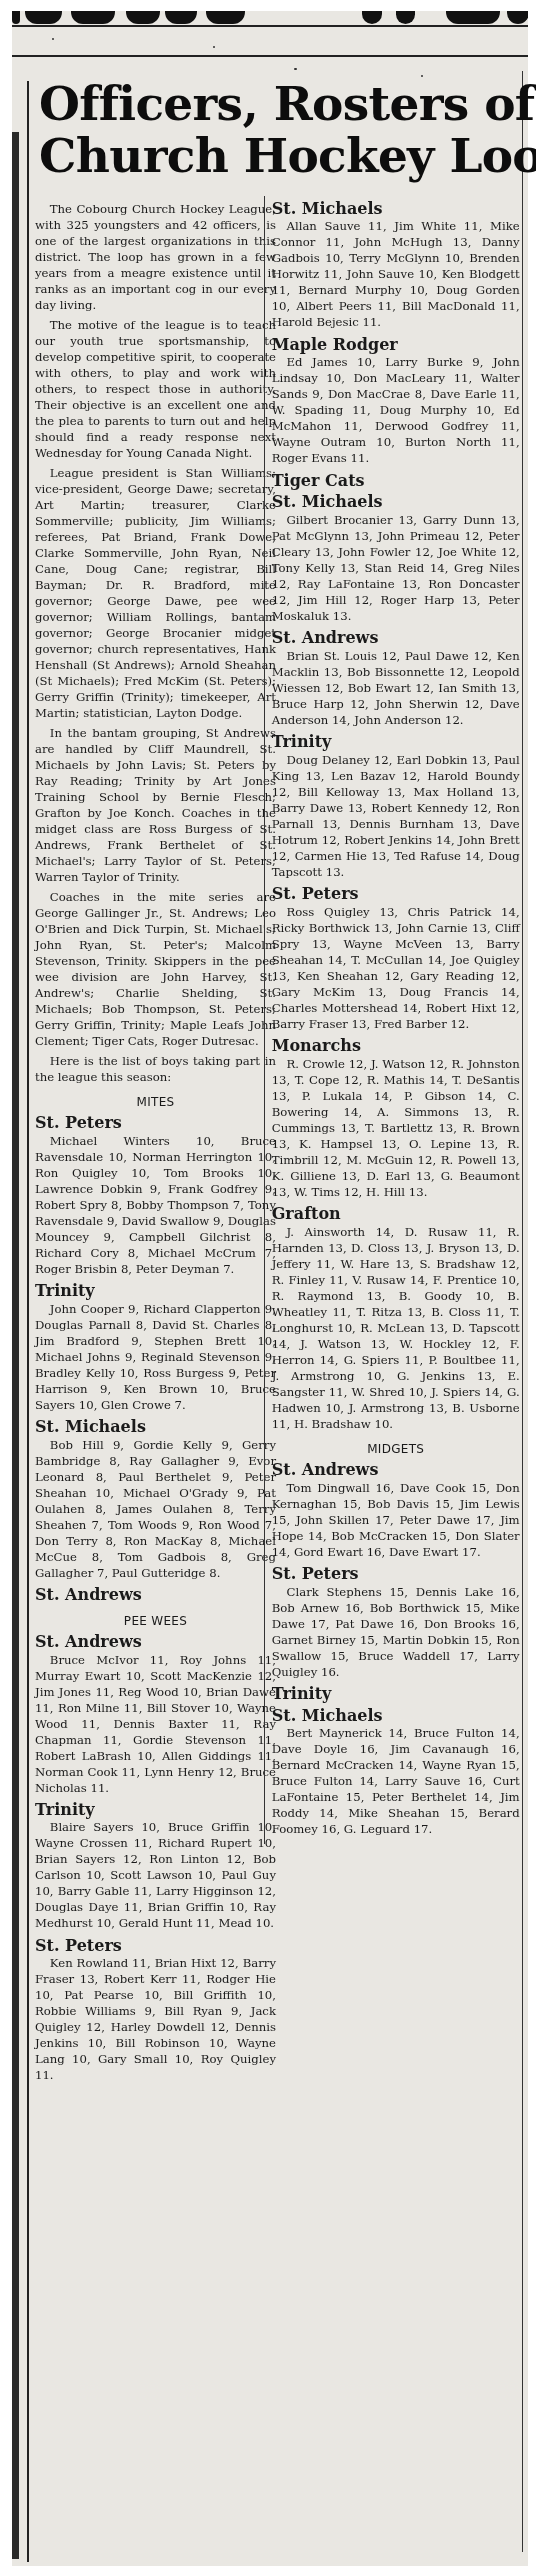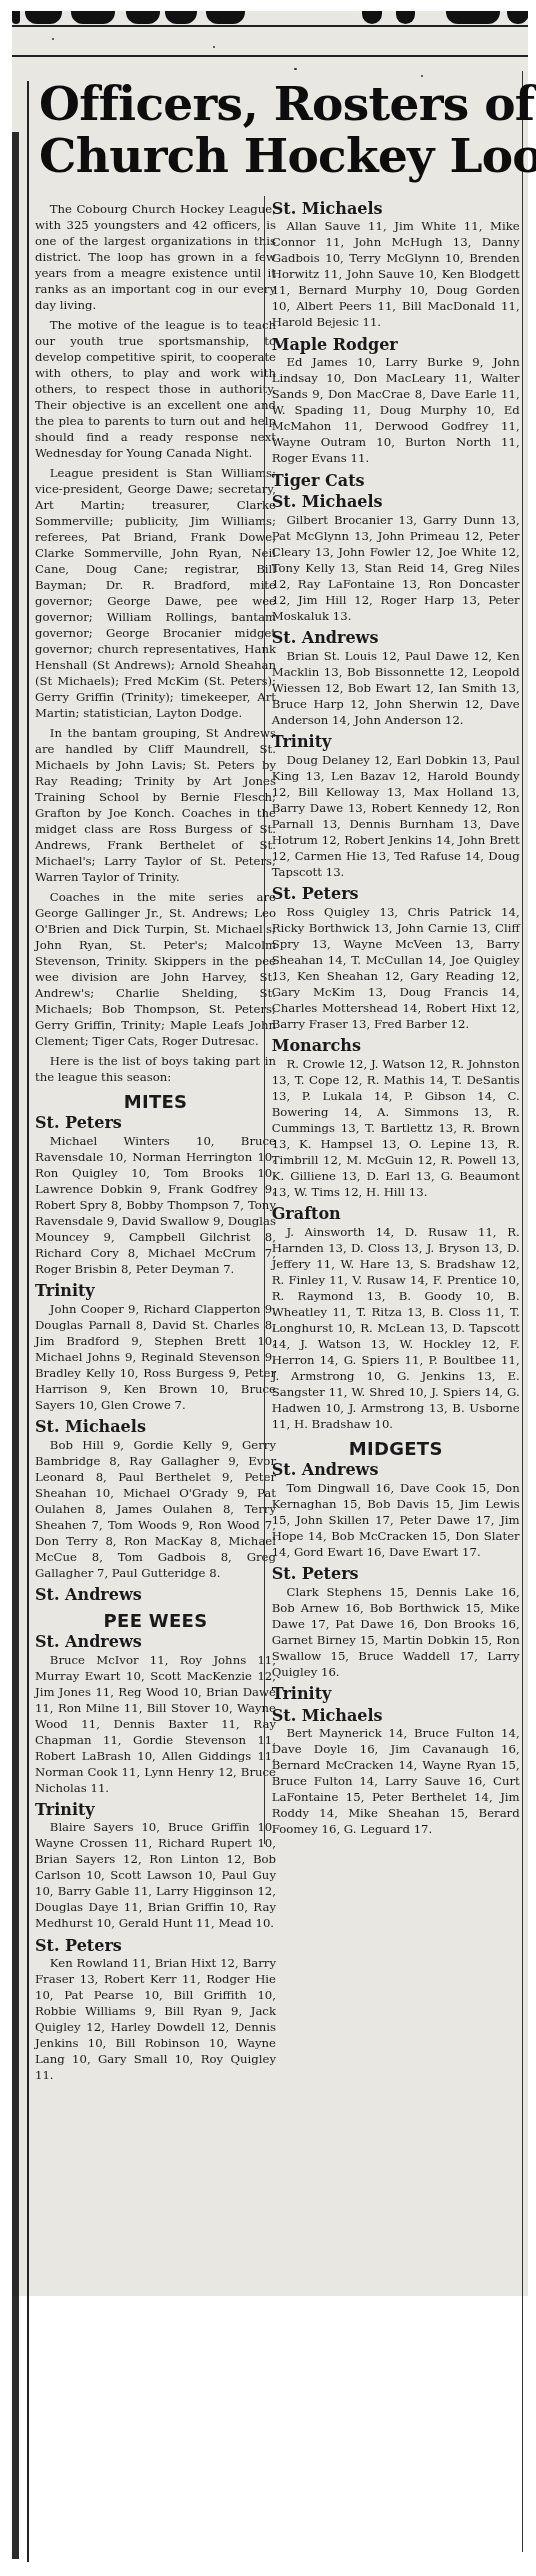--- a/index.html
+++ b/index.html
@@ -1,34 +1,34 @@
 <!DOCTYPE html>
 <html style="font-size:10.7px"><head>
 <meta charset="utf-8">
 <style>
   html, body { margin: 0; padding: 0; background: #fff; }
   body { width: 536px; height: 2576px; position: relative; overflow: hidden;
          font-family: "DejaVu Serif", "Liberation Serif", serif; color: #1a1a1a; }
-  .page { position: absolute; left: 12px; top: 10.7px; width: 516px; height: 2285px;
+  .page { position: absolute; left: 12px; top: 10.7px; width: 516px; height: 2555px;
           background: #e9e7e2; }
   .top-strip { position: absolute; left: 0; top: 0; width: 516px; height: 14.8px; overflow: hidden; }
   .blob { position: absolute; top: 0; height: 13.4px; background: #111; border-radius: 0 0 12px 12px; }
   .rule { position: absolute; left: 0; width: 516px; height: 2px; background: #222; }
   .headline { position: absolute; left: 27px; top: 67px; width: 469px;
               font-family: "DejaVu Serif", serif; font-weight: 900; font-size: 47px;
               line-height: 52px; letter-spacing: -0.7px; color: #0d0d0d; }
   .headline div { white-space: nowrap; }
   .left-bar { position: absolute; left: 14.8px; top: 70px; width: 2px; height: 2481px; background: #222; }
   .left-thick { position: absolute; left: 0; top: 121px; width: 6.7px; height: 2427px; background: #151515; opacity: .9; }
   .col { position: absolute; font-size: 11.7px; line-height: 16px; text-align: justify; }
   .col-left { left: 23px; top: 190px; width: 241px; }
   .col-right { left: 252px; top: 185px; width: 248px; border-left: 1px solid #333; padding-left: 6.7px; }
   .col-right-border { position: absolute; left: 510px; top: 60px; width: 1.3px; height: 2481px; background: #333; }
   p { margin: 0 0 4px 0; text-indent: 14.8px; }
-  .section-head { text-align: center; font-weight: 700; font-size: 18px; margin: 9.4px 0 2.7px 0;
+  .section-head { text-align: center; font-weight: 400; font-size: 12px; margin: 9.4px 0 2.7px 0;
                   font-family: "DejaVu Sans", sans-serif; letter-spacing: 0.3px; }
   .team-head { font-weight: 700; font-size: 16px; margin: 5.4px 0 1.3px 0; font-family: "DejaVu Serif", serif; }
   .roster { text-indent: 14.8px; margin: 0 0 6.7px 0; }
   .speck { position: absolute; background: #333; border-radius: 50%; }
 </style>
 </head>
 <body>
 
 <div class="page">
   <div class="top-strip">

